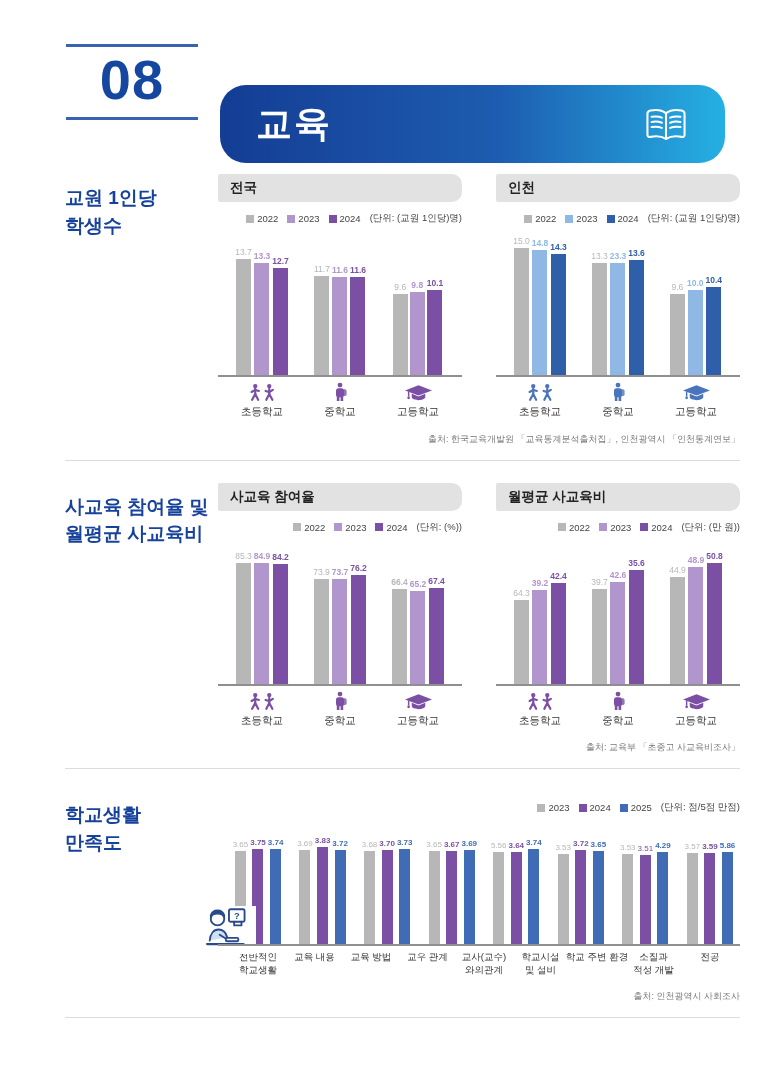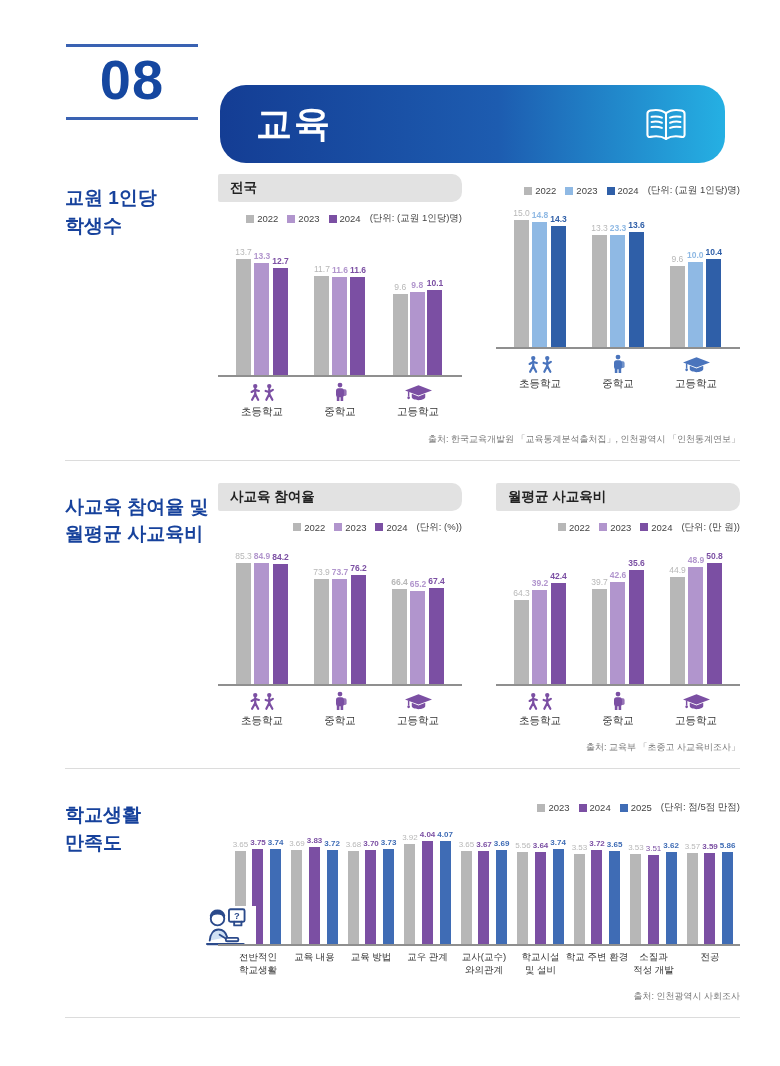--- a/index.html
+++ b/index.html
@@ -173,20 +173,21 @@
                     <path d="M6.5 8.2v3.2c0 1.8 3 3 6.5 3s6.5-1.2 6.5-3V8.2L13 10.8Z" fill="#7b4fa3"></path>
                     <path d="M3.5 6v5" stroke="#7b4fa3" stroke-width="1.4"></path>
                     <circle cx="3.5" cy="12.2" r="1.3" fill="#7b4fa3"></circle>
                   </svg>
                 </span>
                 <span class="cat-label">고등학교</span>
               </div>
             </div>
           </div>
         <div class="chart-panel">
+            <div class="chart-header">인천</div>
             <div class="legend">
               <span class="lg-item"><span class="lg-sq" style="background:#b7b7b7"></span>2022</span>
               <span class="lg-item"><span class="lg-sq" style="background:#8fb9e4"></span>2023</span>
               <span class="lg-item"><span class="lg-sq" style="background:#2f5fa8"></span>2024</span>
               <span class="lg-unit">(단위: (교원 1인당)명)</span>
             </div>
             <div class="plot" style="height:148px">
               <div class="group">
                 <div class="bar-col">
                   <span class="bar-val" style="color:#b7b7b7;font-weight:400">15.0</span>
@@ -542,34 +543,20 @@
                   <span class="bar-val" style="color:#7b4fa3;font-weight:700">3.70</span>
                   <div class="bar" style="height:94.2px;background:#7b4fa3"></div>
                 </div>
                 <div class="bar-col">
                   <span class="bar-val" style="color:#3f6cb5;font-weight:700">3.73</span>
                   <div class="bar" style="height:94.9px;background:#3f6cb5"></div>
                 </div>
               </div>
               <div class="group">
                 <div class="bar-col">
-                  <span class="bar-val" style="color:#b7b7b7;font-weight:400">3.92</span>
-                  <div class="bar" style="height:99.8px;background:#b7b7b7"></div>
-                </div>
-                <div class="bar-col">
-                  <span class="bar-val" style="color:#7b4fa3;font-weight:700">4.04</span>
-                  <div class="bar" style="height:102.8px;background:#7b4fa3"></div>
-                </div>
-                <div class="bar-col">
-                  <span class="bar-val" style="color:#3f6cb5;font-weight:700">4.07</span>
-                  <div class="bar" style="height:103.6px;background:#3f6cb5"></div>
-                </div>
-              </div>
-              <div class="group">
-                <div class="bar-col">
                   <span class="bar-val" style="color:#b7b7b7;font-weight:400">3.65</span>
                   <div class="bar" style="height:92.9px;background:#b7b7b7"></div>
                 </div>
                 <div class="bar-col">
                   <span class="bar-val" style="color:#7b4fa3;font-weight:700">3.67</span>
                   <div class="bar" style="height:93.4px;background:#7b4fa3"></div>
                 </div>
                 <div class="bar-col">
                   <span class="bar-val" style="color:#3f6cb5;font-weight:700">3.69</span>
                   <div class="bar" style="height:93.9px;background:#3f6cb5"></div>
@@ -606,21 +593,21 @@
               <div class="group">
                 <div class="bar-col">
                   <span class="bar-val" style="color:#b7b7b7;font-weight:400">3.53</span>
                   <div class="bar" style="height:89.9px;background:#b7b7b7"></div>
                 </div>
                 <div class="bar-col">
                   <span class="bar-val" style="color:#7b4fa3;font-weight:400">3.51</span>
                   <div class="bar" style="height:89.3px;background:#7b4fa3"></div>
                 </div>
                 <div class="bar-col">
-                  <span class="bar-val" style="color:#3f6cb5;font-weight:700">3.62</span>
+                  <span class="bar-val" style="color:#3f6cb5;font-weight:700">4.29</span>
                   <div class="bar" style="height:92.1px;background:#3f6cb5"></div>
                 </div>
               </div>
               <div class="group">
                 <div class="bar-col">
                   <span class="bar-val" style="color:#b7b7b7;font-weight:400">3.57</span>
                   <div class="bar" style="height:90.9px;background:#b7b7b7"></div>
                 </div>
                 <div class="bar-col">
                   <span class="bar-val" style="color:#7b4fa3;font-weight:700">3.59</span>

